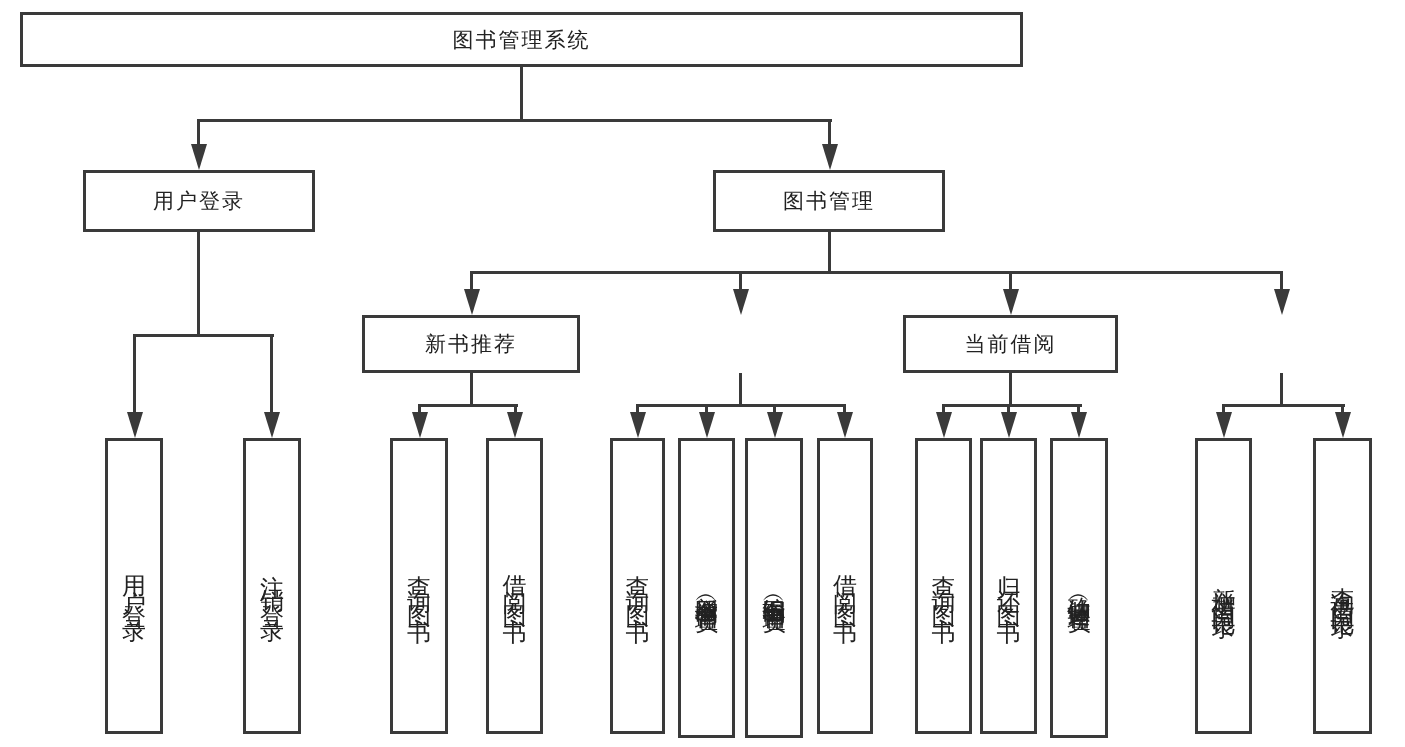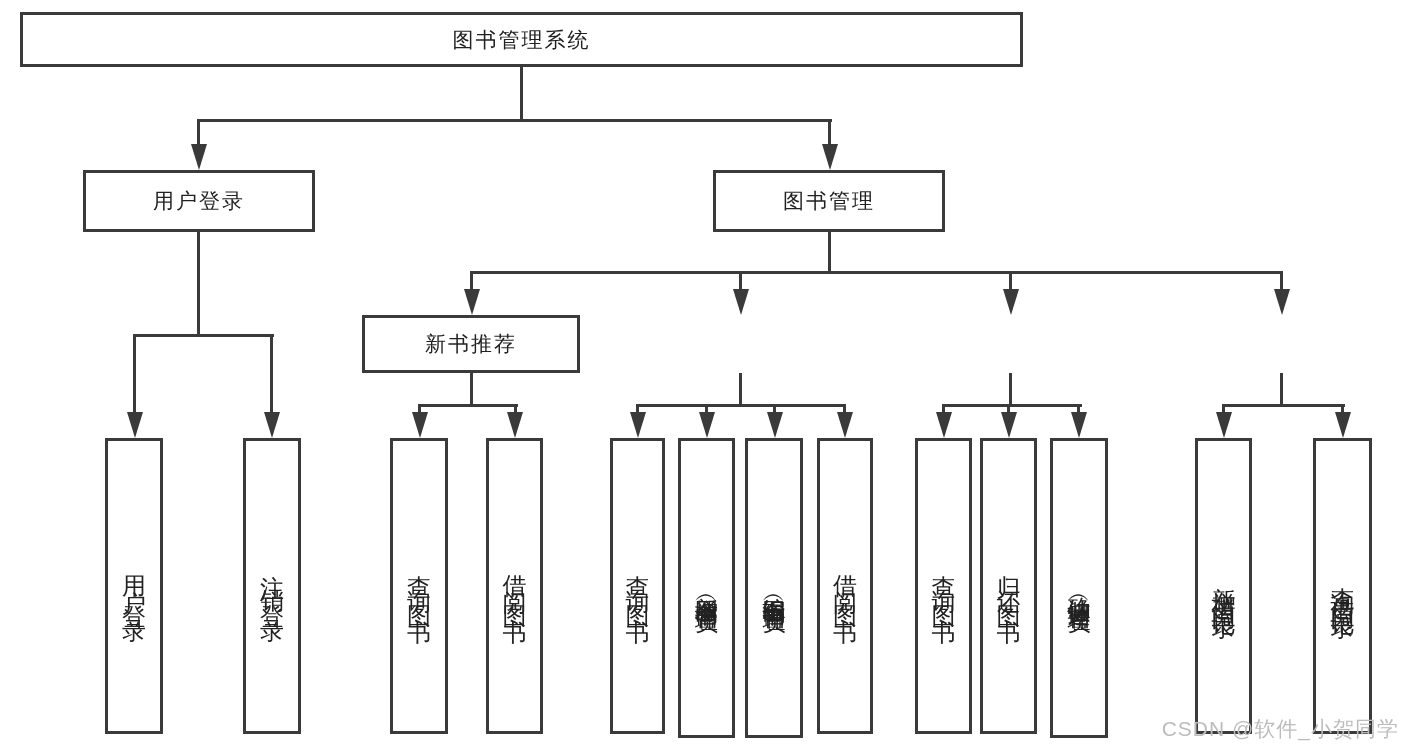--- a/index.html
+++ b/index.html
@@ -174,29 +174,29 @@
   <div class="ln" id="g5h"></div>
   <div class="ln" id="g5da"></div>
   <div class="ln" id="g5db"></div>
   <div class="ar" id="a7a"></div>
   <div class="ar" id="a7b"></div>
 
   <div class="box" id="b-root">图书管理系统</div>
   <div class="box" id="b-login">用户登录</div>
   <div class="box" id="b-mgmt">图书管理</div>
   <div class="box" id="b-rec">新书推荐</div>
+  <div class="box" id="b-current">当前借阅</div>
 
   <div class="box vbox ls-lg" id="v-login-user">用户登录</div>
   <div class="box vbox ls-lg" id="v-login-out">注销登录</div>
   <div class="box vbox ls-lg" id="v-rec-query">查询图书</div>
   <div class="box vbox ls-lg" id="v-rec-borrow">借阅图书</div>
   <div class="box vbox ls-lg" id="v-borrow-query">查询图书</div>
   <div class="box vbox ls-sm" id="v-borrow-add">新增图书（管理员）</div>
   <div class="box vbox ls-sm" id="v-borrow-edit">编辑图书（管理员）</div>
   <div class="box vbox ls-lg" id="v-borrow-lend">借阅图书</div>
   <div class="box vbox ls-lg" id="v-current-query">查询图书</div>
   <div class="box vbox ls-lg" id="v-current-return">归还图书</div>
   <div class="box vbox ls-sm" id="v-current-confirm">确认归还（管理员）</div>
   <div class="box vbox ls-md" id="v-records-add">新增借阅记录</div>
   <div class="box vbox ls-md" id="v-records-query">查询借阅记录</div>
 
-  <div id="watermark">CSDN @软件_小贺同学</div>
 </div>
 
 </body></html>

